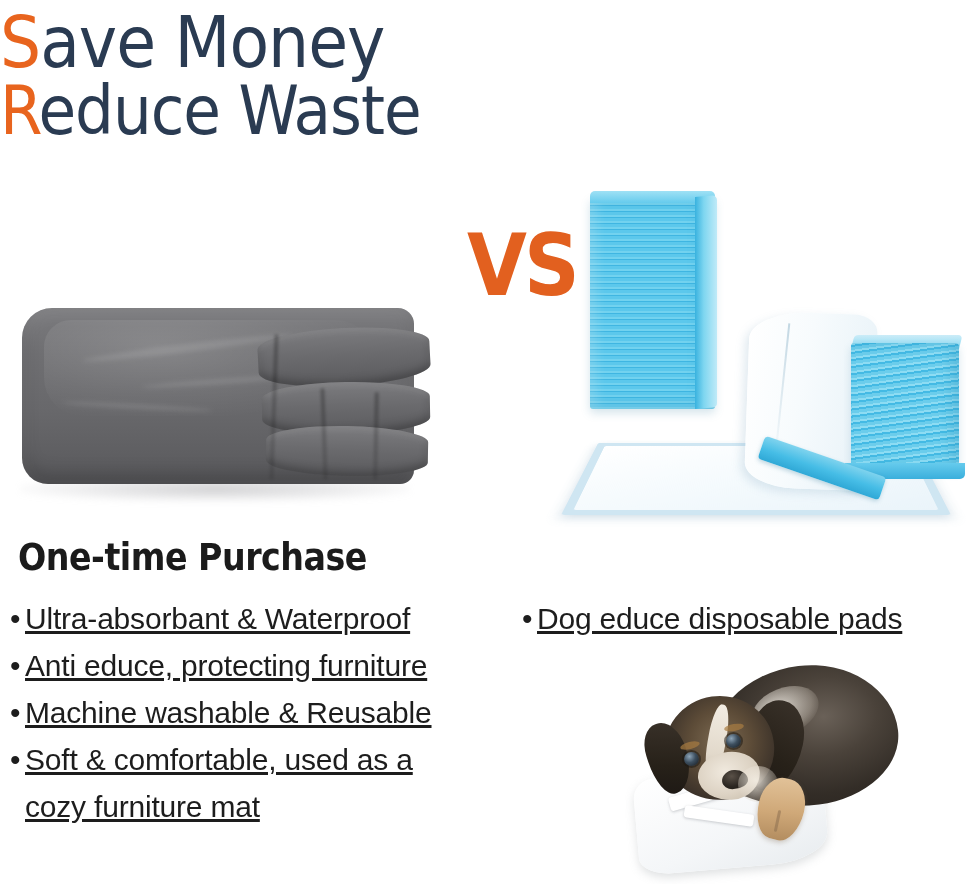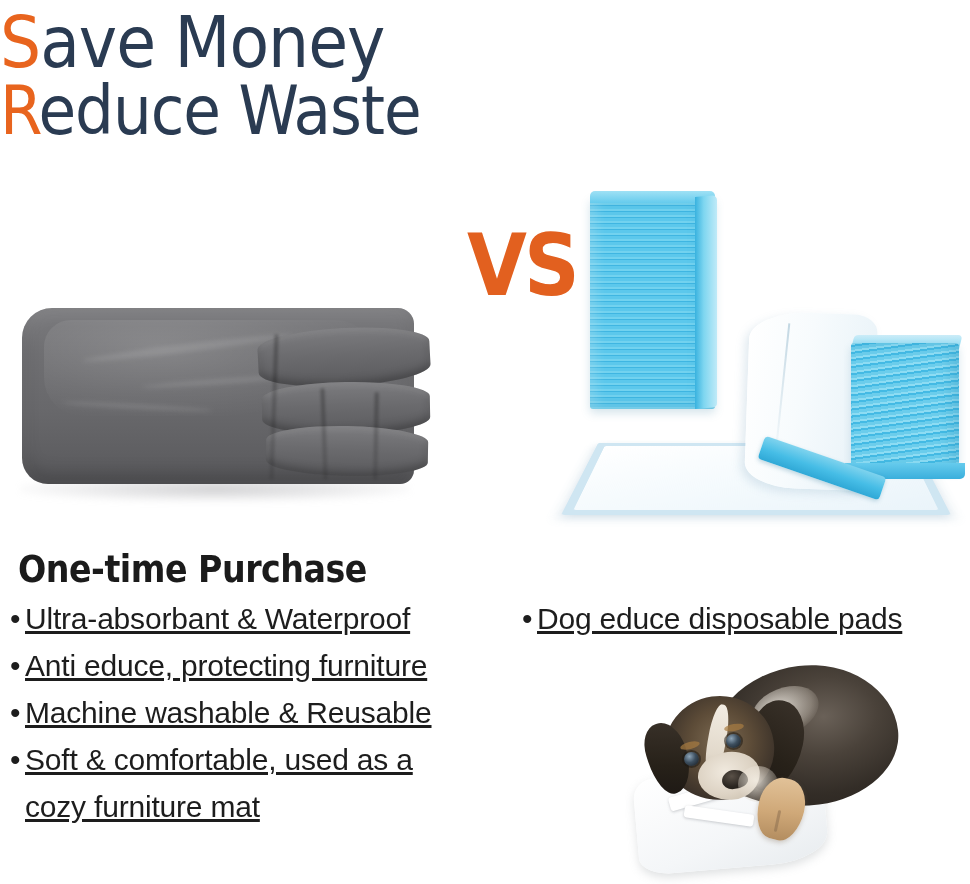--- a/index.html
+++ b/index.html
@@ -167,21 +167,21 @@
   
   .sec-head{
     position:absolute;
     font-family:"DejaVu Sans Condensed","Liberation Sans", sans-serif;
     font-weight:bold;
     font-size:37px;
     color:#1b1b1b;
     letter-spacing:-0.5px;
     white-space:nowrap;
   }
-  .sec-head.left{left:18px;top:548px;}
+  .sec-head.left{left:18px;top:536px;}
   .sec-head.right{left:525px;top:548px;}
 
   
   .bullets{position:absolute;}
   .bullets.left{left:10px;top:602px;width:500px;}
   .bullets.right{left:522px;top:602px;width:440px;}
   .bul-row{
     display:flex;align-items:flex-start;
     height:47px;
     font-size:30px;

